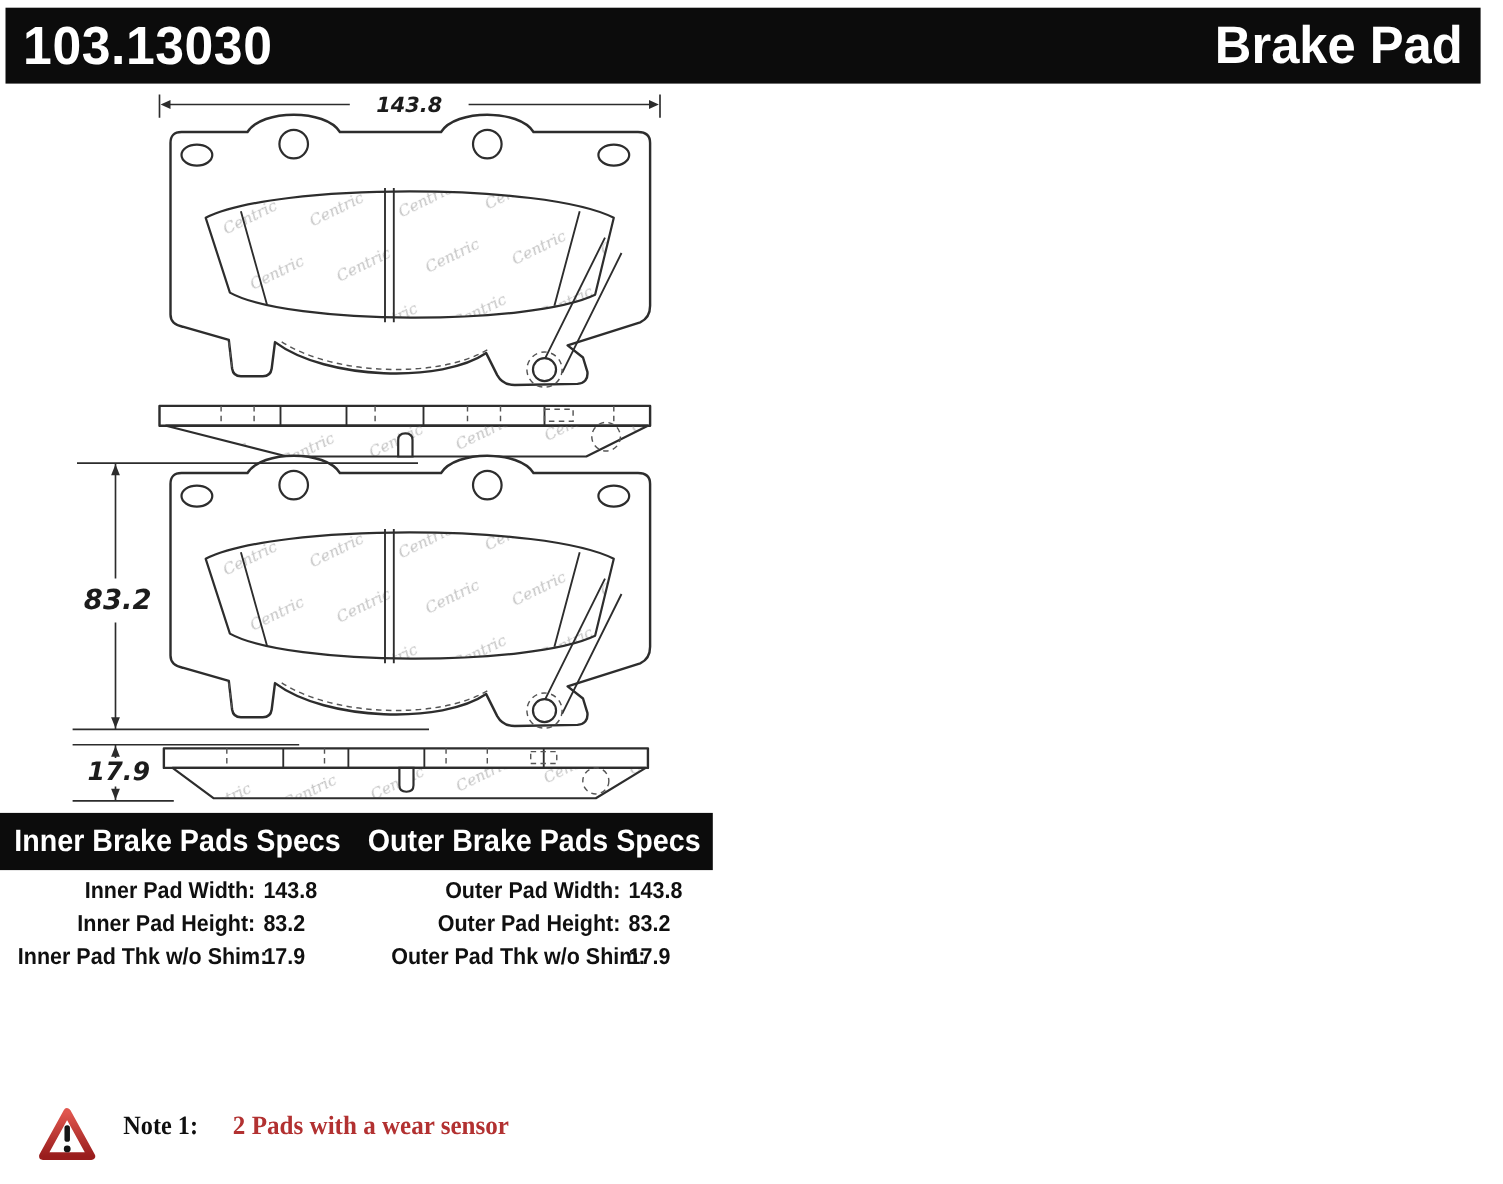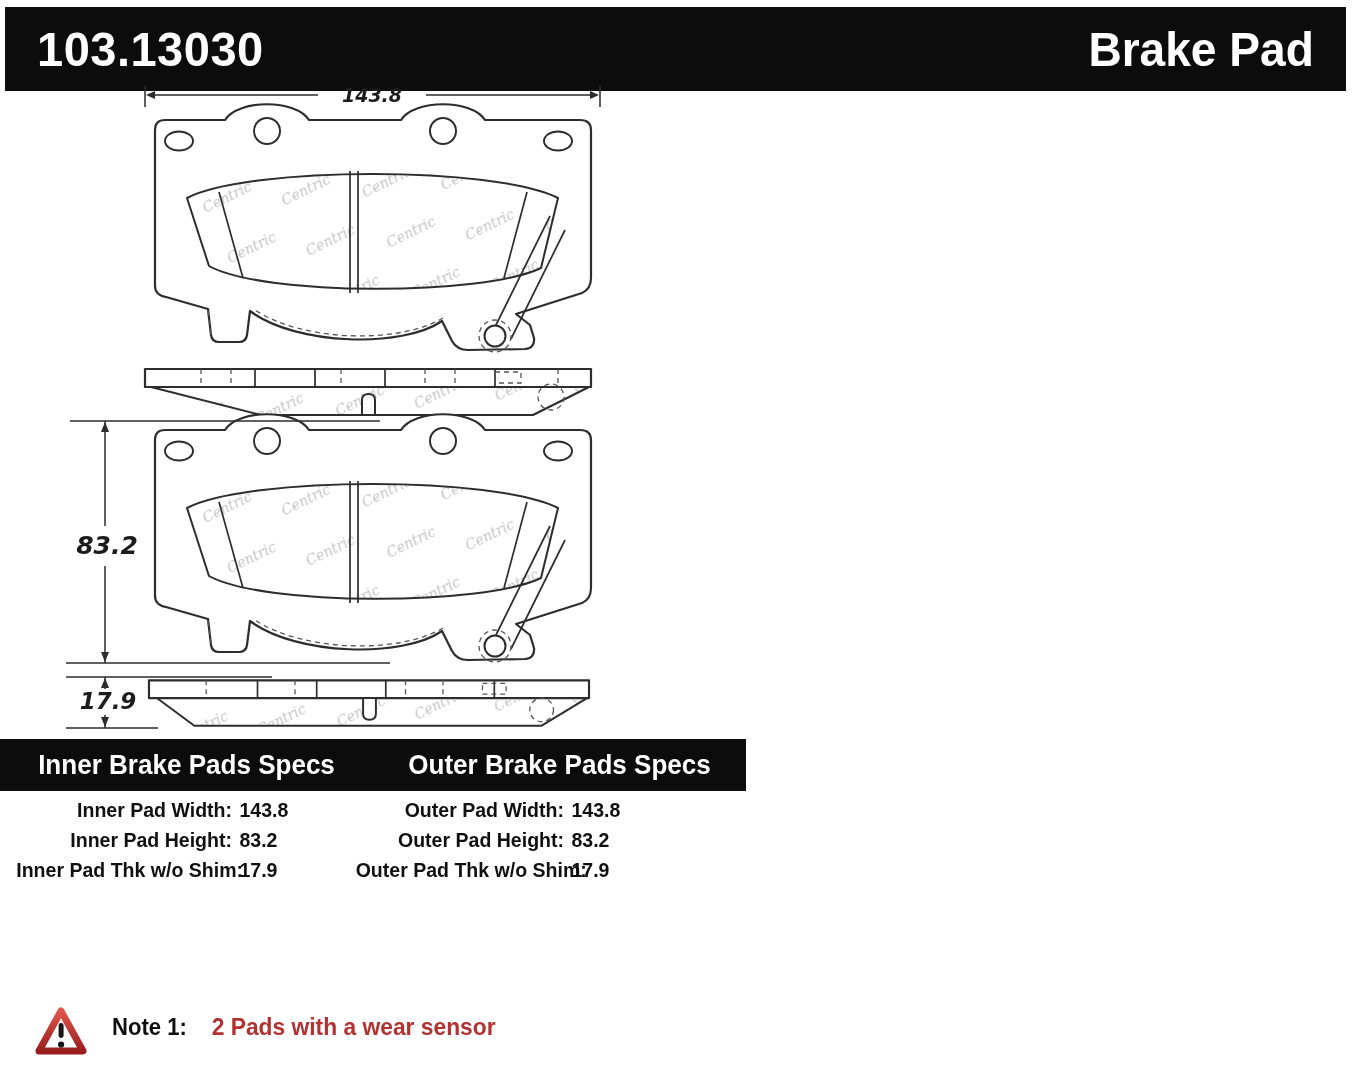--- a/index.html
+++ b/index.html
@@ -1,57 +1,57 @@
 <!DOCTYPE html>
 <html><head>
 <meta charset="utf-8">
 <style>
   html,body{margin:0;padding:0;background:#fff;}
   .sheet{position:relative;width:1366px;height:1076px;background:#ffffff;overflow:hidden;
          font-family:"Liberation Sans",sans-serif;}
 
   
-  .topbar{position:absolute;left:5px;top:7px;width:1341px;height:84px;background:#0c0c0c;
+  .topbar{position:absolute;left:5px;top:7px;width:1341px;height:69px;background:#0c0c0c;
           color:#fff;display:flex;justify-content:space-between;align-items:center;
-          padding:0 32px;box-sizing:border-box;}
+          padding:0 16px;box-sizing:border-box;}
   .part-number{font-size:49px;font-weight:bold;letter-spacing:.5px;
                transform:scaleX(.96);transform-origin:left center;white-space:nowrap;}
   .product-title{font-size:48px;font-weight:bold;
                transform:scaleX(.96);transform-origin:right center;white-space:nowrap;}
 
   
   .drawing{position:absolute;left:50px;top:80px;}
   .ln{stroke:#2d2d2d;stroke-width:2.2;fill:#ffffff;stroke-linejoin:round;}
   .lnf{stroke:#2d2d2d;stroke-width:2;fill:url(#wm);stroke-linejoin:round;}
   .lnn{stroke:#2d2d2d;stroke-width:1.7;fill:none;stroke-linejoin:round;}
   .lnd{stroke:#555;stroke-width:1.3;fill:none;stroke-dasharray:5 4;}
   .hole{stroke:#2d2d2d;stroke-width:2;fill:#ffffff;}
   .dimln{stroke:#2c2c2c;stroke-width:1.5;fill:none;}
   .dimarw{fill:#2c2c2c;}
   .dimtxt{font-family:"DejaVu Sans",sans-serif;font-style:italic;font-weight:bold;
           fill:#1c1c1c;text-anchor:middle;}
   .wm{font-family:"DejaVu Serif",serif;font-style:italic;font-size:14px;fill:#c3c3c3;}
 
   
-  .specs-header{position:absolute;left:0;top:739px;width:746px;height:52px;background:#0c0c0c;
+  .specs-header{position:absolute;left:0;top:739px;width:648px;height:52px;background:#0c0c0c;
                 color:#fff;display:flex;}
   .specs-header .cell{flex:1;display:flex;align-items:center;justify-content:center;
                 font-size:28px;font-weight:bold;transform:scaleX(.93);white-space:nowrap;}
   .specs-rows{position:absolute;left:0;top:798px;width:680px;font-size:21px;font-weight:bold;
                 color:#101010;}
   .spec-row{display:flex;height:30px;align-items:flex-start;}
   .lab-in{width:232px;text-align:right;transform:scaleX(.93);transform-origin:right center;white-space:nowrap;}
   .val-in{width:100px;padding-left:8px;transform:scaleX(.93);transform-origin:left center;}
   .lab-out{width:224px;text-align:right;transform:scaleX(.93);transform-origin:right center;white-space:nowrap;}
   .val-out{padding-left:8px;transform:scaleX(.93);transform-origin:left center;}
 
   
   .warning{position:absolute;left:34px;top:1006px;}
   .notes{position:absolute;left:112px;top:1008px;}
-  .note-row{display:flex;align-items:flex-end;height:33px;font-size:24px;font-weight:bold;}
+  .note-row{display:flex;align-items:center;height:33px;font-size:24px;font-weight:bold;font-family:Liberation Serif, serif;}
   .note-label{color:#0f0f0f;width:94px;transform:scaleX(.92);transform-origin:left center;white-space:nowrap;}
   .note-text{color:#b23131;padding-left:6px;transform:scaleX(.95);transform-origin:left center;white-space:nowrap;}
 </style>
 </head>
 <body>
 
 <div class="sheet">
 
   <div class="topbar">
     <span class="part-number">103.13030</span>

